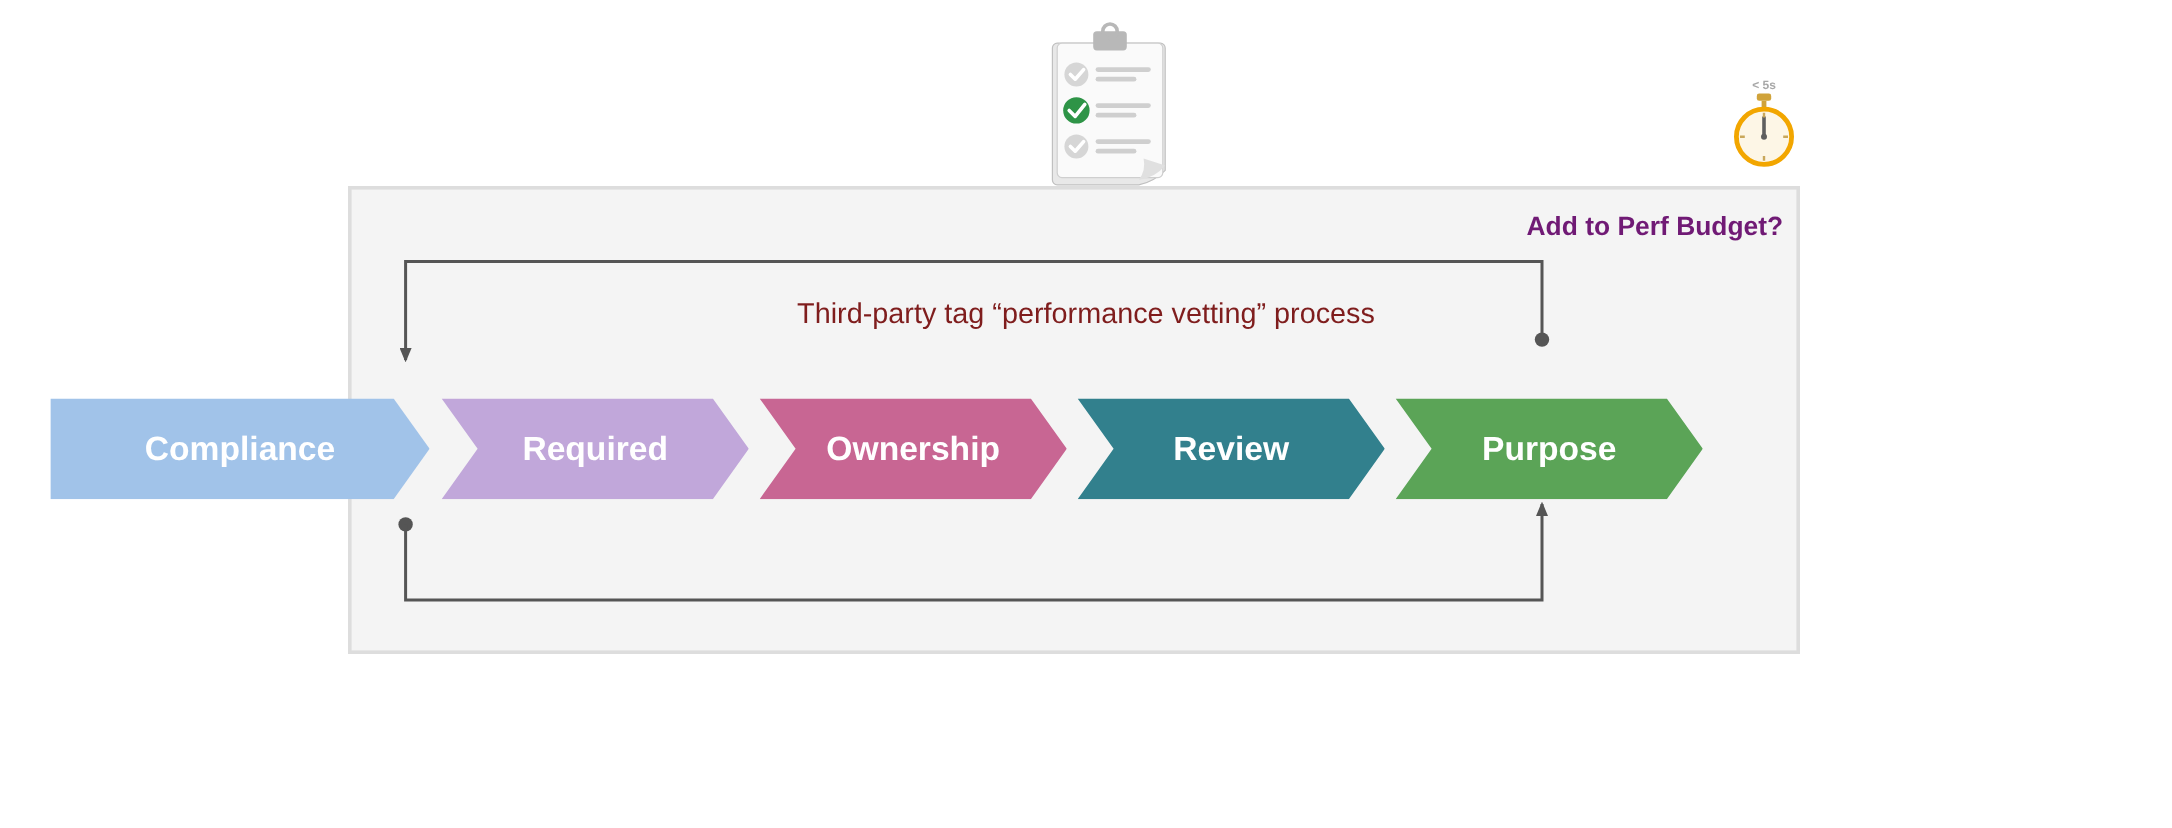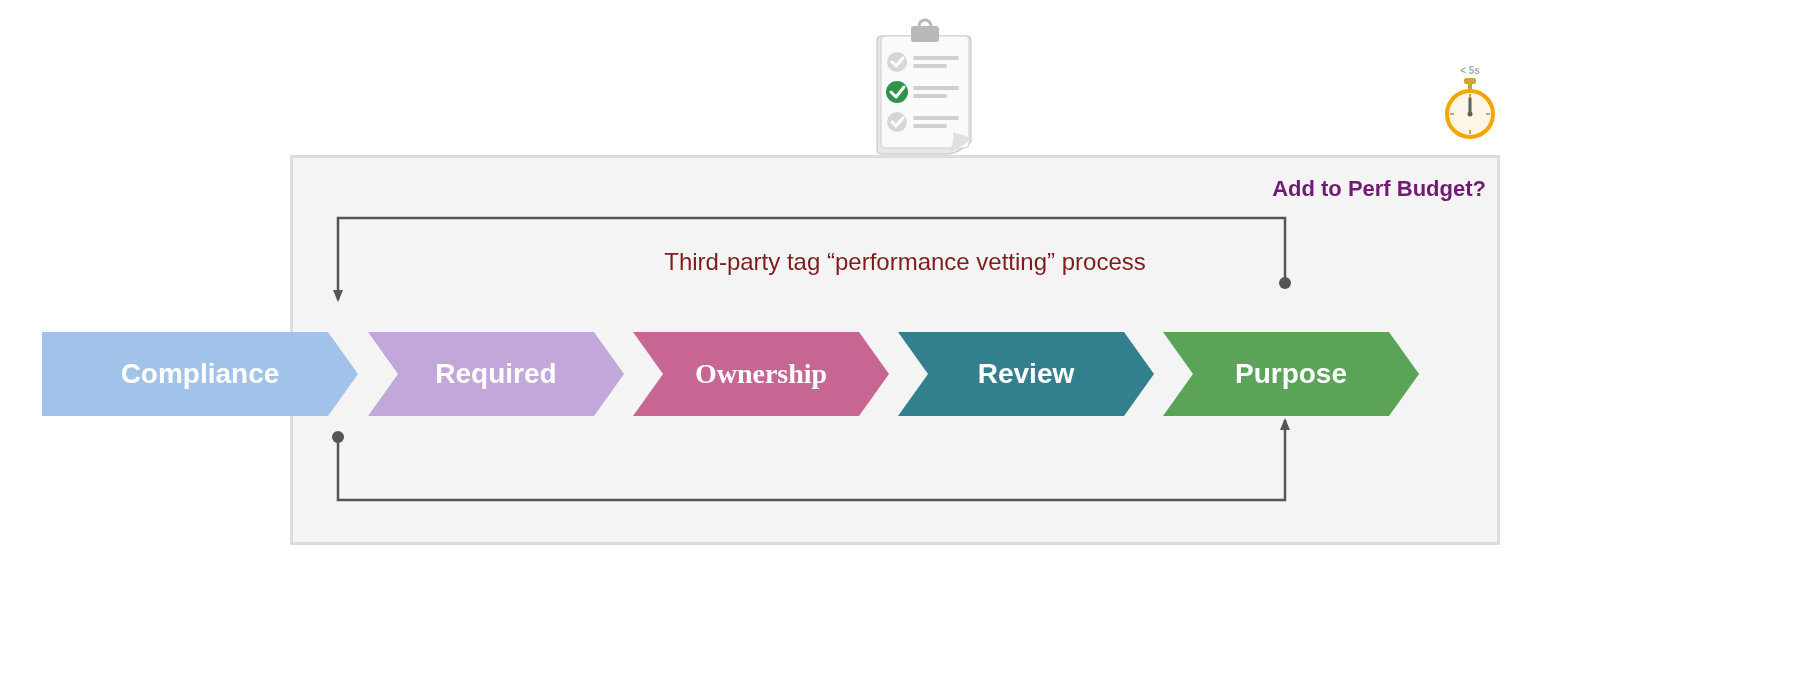--- a/index.html
+++ b/index.html
@@ -132,21 +132,21 @@
       <div class="lbl">Compliance</div>
     </div>
 
     <div class="chevron" style="left:326px; width:256px;">
       <svg class="shape" viewBox="0 0 256 84" preserveAspectRatio="none">
         <polygon points="0,0 226,0 256,42 226,84 0,84 30,42" fill="#c1a7da"></polygon>
       </svg>
       <div class="lbl">Required</div>
     </div>
 
-    <div class="chevron" style="left:591px; width:256px;font-family:Liberation Serif, serif;">
+    <div class="chevron" style="left:591px; width:256px;">
       <svg class="shape" viewBox="0 0 256 84" preserveAspectRatio="none">
         <polygon points="0,0 226,0 256,42 226,84 0,84 30,42" fill="#c86693"></polygon>
       </svg>
       <div class="lbl">Ownership</div>
     </div>
 
     <div class="chevron" style="left:856px; width:256px;">
       <svg class="shape" viewBox="0 0 256 84" preserveAspectRatio="none">
         <polygon points="0,0 226,0 256,42 226,84 0,84 30,42" fill="#32808d"></polygon>
       </svg>

